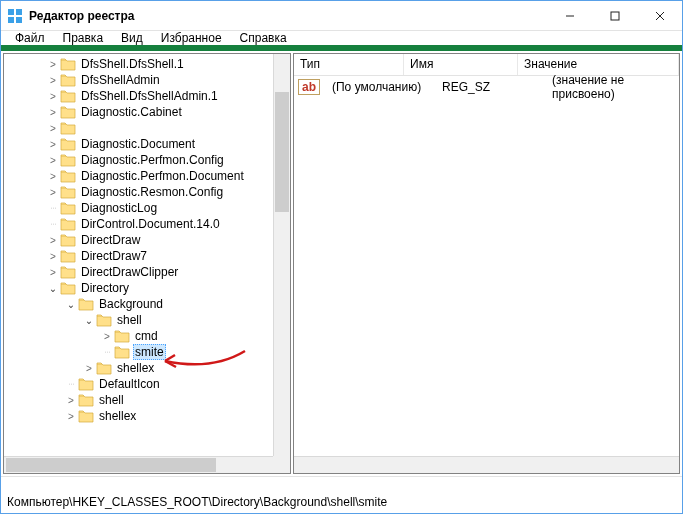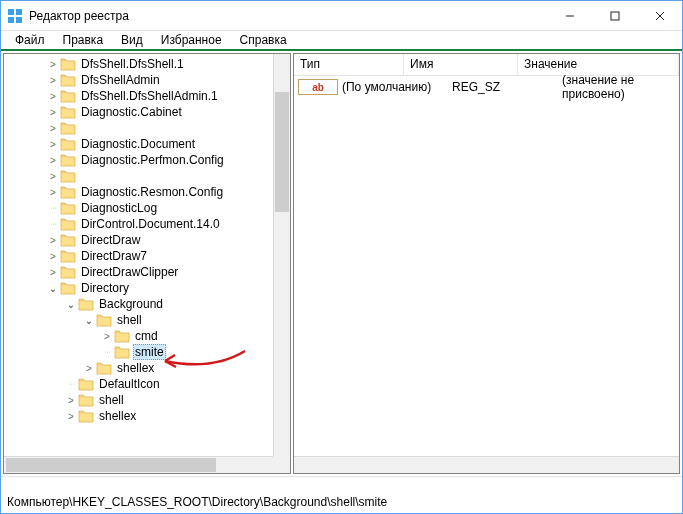--- a/index.html
+++ b/index.html
@@ -16,27 +16,27 @@
   .window { width: 683px; height: 514px; border: 1px solid #58a0e8; display: flex; flex-direction: column; }
   .titlebar {
     height: 30px; display: flex; align-items: center;
     background: #fff; border-bottom: 1px solid #e3e3e3;
     padding-left: 6px;
   }
   .titlebar .app-icon {
     width: 16px; height: 16px; margin-right: 6px; position: relative;
   }
   .titlebar .app-icon svg { width: 16px; height: 16px; }
-  .titlebar .title { flex: 1; }
+  .titlebar .title { flex: 1; font-weight: bold; }
   .win-controls { display: flex; height: 100%; }
   .win-btn { width: 45px; display: flex; align-items: center; justify-content: center; }
   .win-btn svg { width: 10px; height: 10px; }
   .menubar {
     height: 20px; display: flex; align-items: center; gap: 2px;
-    padding-left: 6px; border-bottom: 2px solid #15803d;
+    padding-left: 6px; border-bottom: 6px solid #15803d;
   }
   .menubar span { padding: 2px 8px; }
   .content { flex: 1; display: flex; min-height: 0; }
   .left-pane {
     width: 288px; border: 1px solid #828282; margin: 2px 1px 2px 2px;
     display: flex; flex-direction: column; position: relative;
     background: #fff;
   }
   .tree-scroll { flex: 1; overflow: hidden; position: relative; }
   .tree { padding: 2px 0 2px 2px; white-space: nowrap; }
@@ -72,25 +72,25 @@
     display: flex; flex-direction: column; position: relative;
   }
   .columns { display: flex; height: 22px; border-bottom: 1px solid #e3e3e3; background: #fff; }
   .col { padding: 3px 6px; border-right: 1px solid #e8e8e8; }
   .col.name { width: 114px; }
   .col.type { width: 110px; }
   .col.data { flex: 1; }
   .values { padding: 2px 0; }
   .value-row { display: flex; align-items: center; height: 18px; }
   .value-icon {
-    width: 40px; height: 16px; margin: 0 4px;
+    width: 22px; height: 16px; margin: 0 4px;
     display: flex; align-items: center; justify-content: center;
-    border: 1px solid #bfa060; background: #fff; font-size: 10px; font-weight: bold; color: #c0392b;
-  }
-  .vcol-name { width: 110px; padding-left: 0; }
+    border: 1px solid #bfa060; background: #fff; font-size: 12px; font-weight: bold; color: #c0392b;
+  }
+  .vcol-name { width: 110px; padding-left: 0; margin-left: 8px; }
   .vcol-type { width: 110px; }
   .vcol-data { flex: 1; }
   .right-sb-h {
     position: absolute; left: 0; right: 0; bottom: 0; height: 17px;
     background: #f0f0f0; border-top: 1px solid #d9d9d9;
   }
   .statusbar { height: 16px; border-top: 1px solid #e3e3e3; padding: 18px 6px; display: flex; align-items: flex-start; }
   
   .arrow-ann { position: absolute; left: 157px; top: 345px; pointer-events: none; }
   .arrow-ann svg { width: 95px; height: 30px; }
@@ -196,20 +196,21 @@
                   <path d="M1 3 L1 2 L5 2 L6 3" fill="#ffe08a" stroke="#d4a93a" stroke-width="0.7"></path>
                 </svg></span>
               <span class="label">Diagnostic.Perfmon.Config</span>
             </div>
             <div class="tree-row indent-1">
               <span class="expander">&gt;</span>
               <span class="folder-icon"><svg viewBox="0 0 16 14">
                   <path d="M1 3 L6 3 L7 4 L15 4 L15 13 L1 13 Z" fill="#ffe08a" stroke="#d4a93a" stroke-width="0.7"></path>
                   <path d="M1 3 L1 2 L5 2 L6 3" fill="#ffe08a" stroke="#d4a93a" stroke-width="0.7"></path>
                 </svg></span>
+              <span class="label">Diagnostic.Perfmon.Document</span>
             </div>
             <div class="tree-row indent-1">
               <span class="expander">&gt;</span>
               <span class="folder-icon"><svg viewBox="0 0 16 14">
                   <path d="M1 3 L6 3 L7 4 L15 4 L15 13 L1 13 Z" fill="#ffe08a" stroke="#d4a93a" stroke-width="0.7"></path>
                   <path d="M1 3 L1 2 L5 2 L6 3" fill="#ffe08a" stroke="#d4a93a" stroke-width="0.7"></path>
                 </svg></span>
               <span class="label">Diagnostic.Resmon.Config</span>
             </div>
             <div class="tree-row indent-1">

